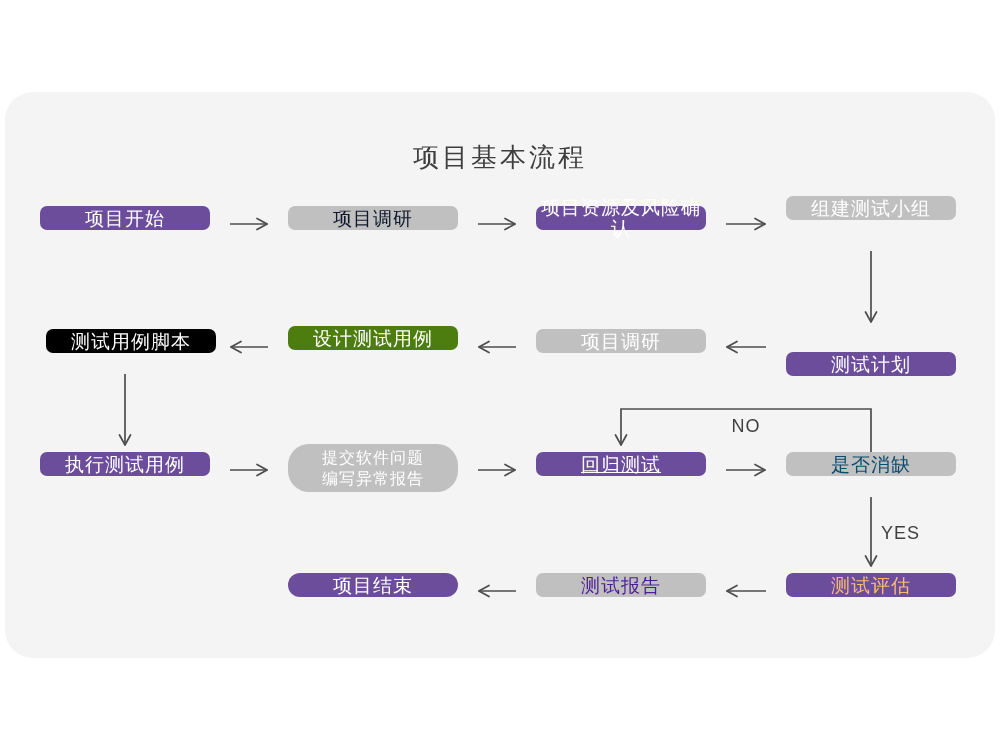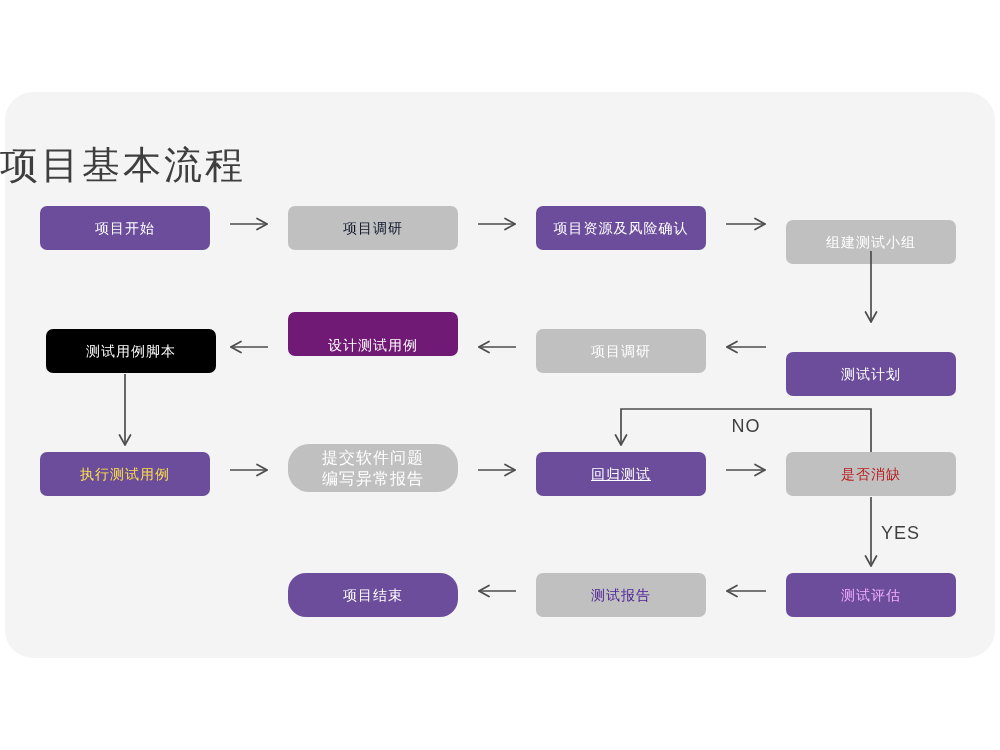--- a/index.html
+++ b/index.html
@@ -19,37 +19,37 @@
     width: 990px;
     height: 566px;
     background: #F4F4F5;
     border-radius: 28px;
   }
   .title {
     position: absolute;
     left: 0;
     right: 0;
     top: 140px;
-    text-align: left;
-    font-size: 38px;
+    text-align: center;
+    font-size: 26px;
     font-weight: 500;
     letter-spacing: 3px;
     color: #3E3E3E;
   }
   .node {
     position: absolute;
     width: 170px;
-    height: 44px;
+    height: 24px;
     border-radius: 7px;
     display: flex;
     flex-direction: column;
     align-items: center;
     justify-content: center;
     color: #FFFFFF;
-    font-size: 14px;
+    font-size: 19px;
     letter-spacing: 1px;
     line-height: 21px;
     text-align: center;
   }
   .node.tall { height: 48px; font-size: 16px; border-radius: 21px; }
   svg.connectors {
     position: absolute;
     left: 0; top: 0;
     width: 1000px;
     height: 750px;
@@ -70,55 +70,55 @@
   <div id="nodes-layer">
       <div class="node" style="left: 40px; top: 206px; background: rgb(108, 77, 156); color: rgb(255, 255, 255);">
         <div>项目开始</div>
       </div>
       <div class="node" style="left: 288px; top: 206px; background: rgb(192, 192, 193); color: #0f172a;">
         <div>项目调研</div>
       </div>
       <div class="node" style="left: 536px; top: 206px; background: rgb(108, 77, 156); color: rgb(255, 255, 255);">
         <div>项目资源及风险确认</div>
       </div>
-      <div class="node" style="left: 786px; top: 220px; background: rgb(192, 192, 193); color: rgb(255, 255, 255);">
+      <div class="node" style="left: 786px; top: 196px; background: rgb(192, 192, 193); color: rgb(255, 255, 255);">
         <div>组建测试小组</div>
       </div>
       <div class="node" style="left: 40px; top: 329px; background: #000000; color: rgb(255, 255, 255); margin-left: 6px;">
         <div>测试用例脚本</div>
       </div>
-      <div class="node" style="left: 288px; top: 312px; background: #701a75; color: rgb(255, 255, 255); justify-content: flex-end;">
+      <div class="node" style="left: 288px; top: 326px; background: #4d7c0f; color: rgb(255, 255, 255);">
         <div>设计测试用例</div>
       </div>
       <div class="node" style="left: 536px; top: 329px; background: rgb(192, 192, 193); color: rgb(255, 255, 255);">
         <div>项目调研</div>
       </div>
       <div class="node" style="left: 786px; top: 329px; background: rgb(108, 77, 156); color: rgb(255, 255, 255); margin-top: 23px;">
         <div>测试计划</div>
       </div>
-      <div class="node" style="left: 40px; top: 452px; background: rgb(108, 77, 156); color: #fde047;">
+      <div class="node" style="left: 40px; top: 452px; background: rgb(108, 77, 156); color: #ffffff;">
         <div>执行测试用例</div>
       </div>
       <div class="node tall" style="left: 288px; top: 444px; background: rgb(192, 192, 193); color: rgb(255, 255, 255);">
         <div>提交软件问题</div>
         <div>编写异常报告</div>
       </div>
       <div class="node" style="left: 536px; top: 452px; background: rgb(108, 77, 156); color: rgb(255, 255, 255); text-decoration: underline;">
         <div>回归测试</div>
       </div>
-      <div class="node" style="left: 786px; top: 452px; background: rgb(192, 192, 193); color: #b91c1c;">
+      <div class="node" style="left: 786px; top: 452px; background: rgb(192, 192, 193); color: #0c4a6e;">
         <div>是否消缺</div>
       </div>
       <div class="node" style="left: 288px; top: 573px; background: rgb(108, 77, 156); color: rgb(255, 255, 255); border-radius: 18px;">
         <div>项目结束</div>
       </div>
       <div class="node" style="left: 536px; top: 573px; background: rgb(192, 192, 193); color: #4c1d95;">
         <div>测试报告</div>
       </div>
-      <div class="node" style="left: 786px; top: 573px; background: rgb(108, 77, 156); color: #f0abfc;">
+      <div class="node" style="left: 786px; top: 573px; background: rgb(108, 77, 156); color: #fdba74;">
         <div>测试评估</div>
       </div>
     </div>
   <svg class="connectors" id="connectors" xmlns="http://www.w3.org/2000/svg">
       <defs>
         <marker id="ah" viewBox="-13 -7 14 14" refX="0" refY="0" markerWidth="14" markerHeight="14" orient="auto" markerUnits="userSpaceOnUse">
       <path d="M-10,-5.5 L0,0 L-10,5.5" fill="none" stroke="#4D4D4D" stroke-width="1.7" stroke-linecap="round"></path>
     </marker>
       </defs>
       <path d="M 230 224 L 267 224" fill="none" stroke="#4D4D4D" stroke-width="1.7" marker-end="url(#ah)"></path>

